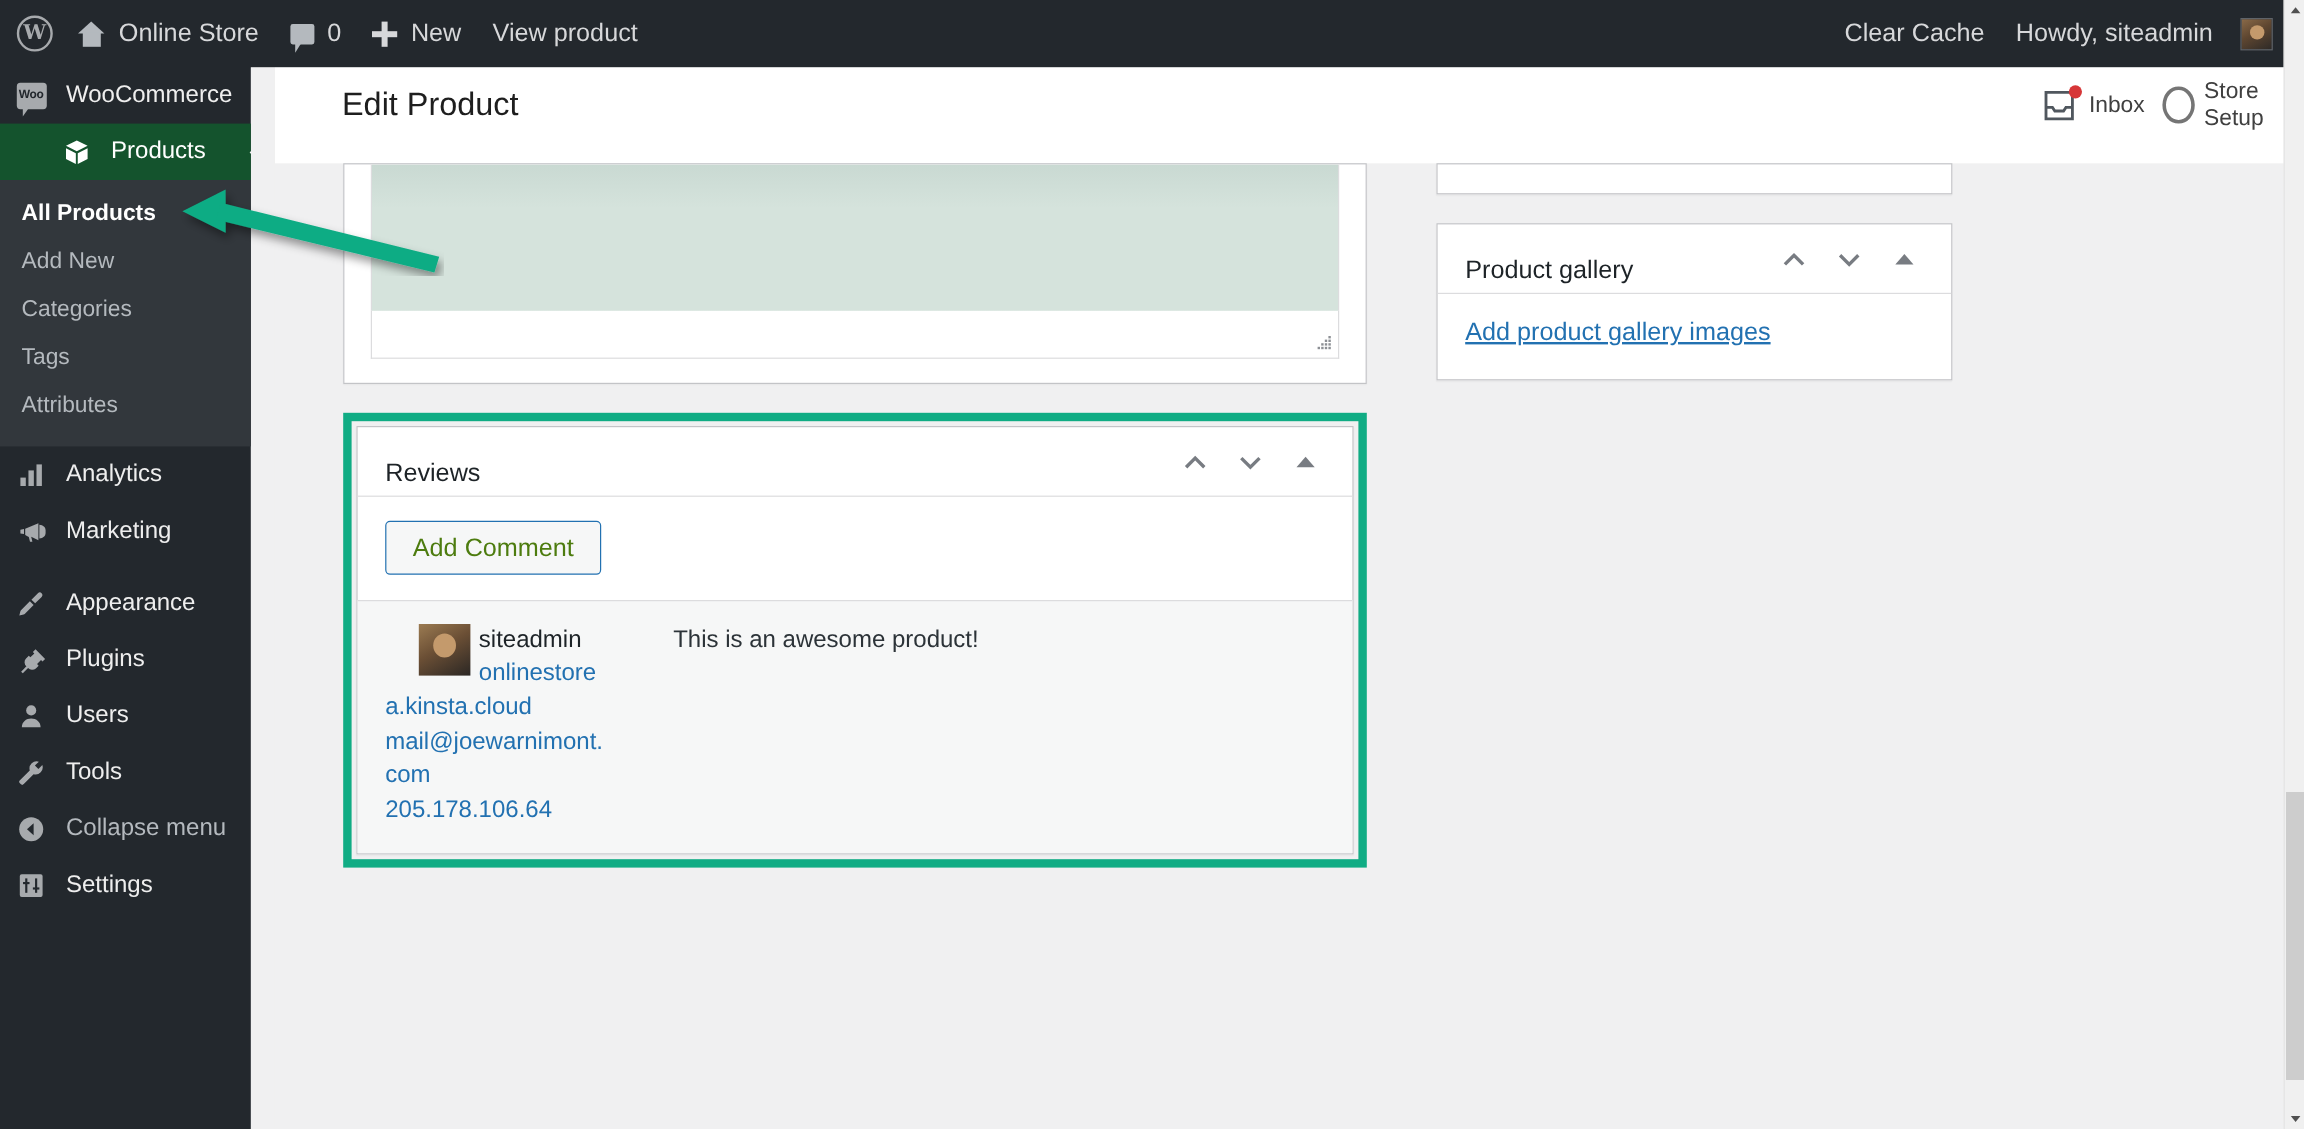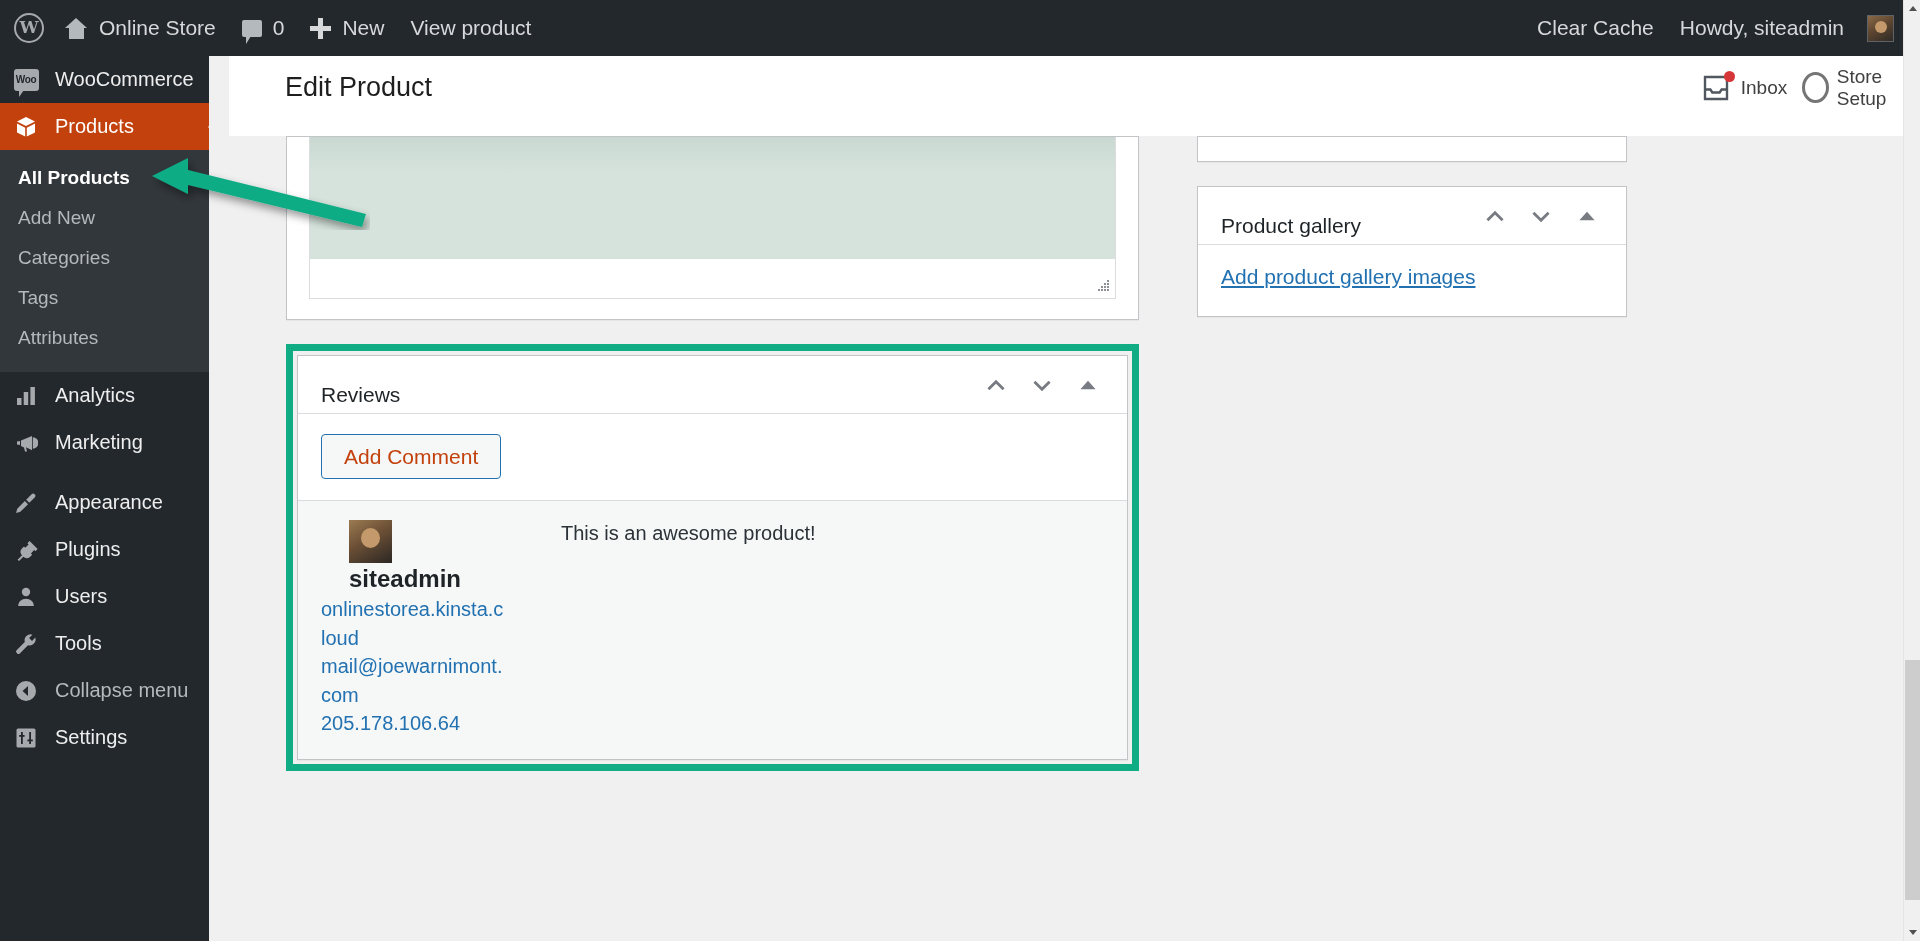--- a/index.html
+++ b/index.html
@@ -81,21 +81,21 @@
     background: #23282d;
     z-index: 30;
   }
   .menu-top { background:#23282d; }
   .menu-item {
     display: flex; align-items: center;
     height: 47px; padding-left: 13px;
     color: #eeeeee; font-size: 20px; gap: 16px;
   }
   .menu-item.current {
-    background: #c2410c; color: #fff; position: relative; font-weight: 400;
+    background: #14532d; color: #fff; position: relative; font-weight: 400; justify-content: center;
   }
   .menu-item.current::after {
     content: ""; position: absolute; right: -8px; top: 50%;
     transform: translateY(-50%);
     border-top: 9px solid transparent; border-bottom: 9px solid transparent;
     border-right: 9px solid #f0f0f1;
   }
   .menu-ico {
     width: 26px; height: 26px; flex: 0 0 26px;
     display:flex; align-items:center; justify-content:center;
@@ -194,30 +194,30 @@
   
   .highlight-box {
     border: 7px solid #10ac84; padding: 4px; background: transparent;
     margin-bottom: 24px;
   }
   .pb-body { padding: 0; }
   .add-comment-wrap { padding: 20px 23px 21px 23px; }
   .btn-secondary {
     display: inline-block;
     border: 1px solid #2271b1; border-radius: 4px;
-    color: #c2410c; background: #f6f7f7;
+    color: #4d7c0f; background: #f6f7f7;
     font-size: 21px; padding: 11px 22px; line-height: 1;
   }
   .review-row {
     display: flex; background: #f6f7f7;
     border-top: 1px solid #dcdcde;
     padding: 19px 23px 22px 23px;
   }
   .review-author { width: 198px; flex: 0 0 198px; padding-right: 12px; }
-  .author-line { font-size: 24px; color: #1d2327; font-weight: 700; line-height: 1.35; padding-left: 28px; }
+  .author-line { font-size: 20px; color: #1d2327; font-weight: 400; line-height: 1.35; padding-left: 28px; }
   .author-avatar {
     width: 43px; height: 43px; float: left; margin-right: 7px;
     background: linear-gradient(150deg,#9b7b52 0%,#6b4f35 45%,#2b2724 100%);
     position: relative; overflow: hidden;
   }
   .author-avatar::after {
     content:""; position:absolute; left:12px; top:8px; width:19px; height:20px;
     border-radius:50%; background:#c49a6c;
   }
   .author-meta a {

